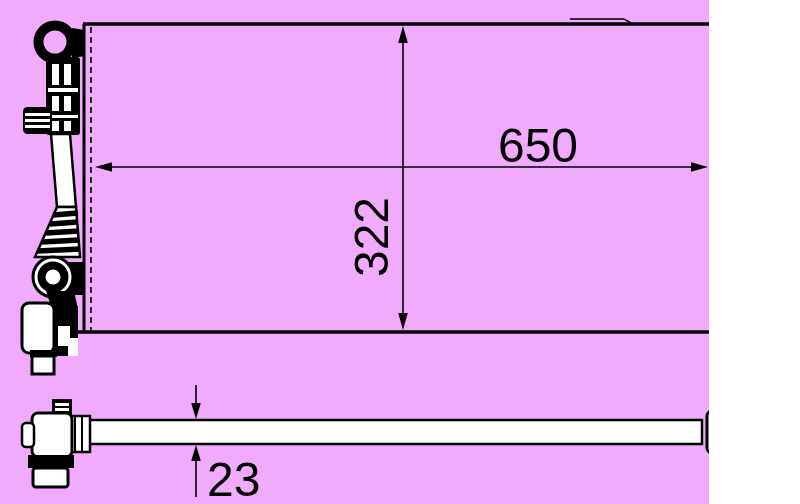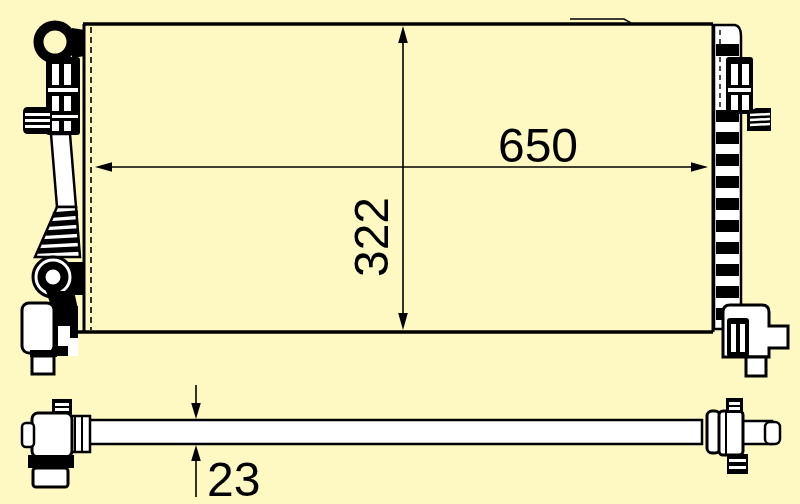--- a/index.html
+++ b/index.html
@@ -3,23 +3,23 @@
 <meta charset="utf-8">
 <style>
   html, body {
     margin: 0;
     padding: 0;
     background: #ffffff;
     font-family: "Liberation Sans", sans-serif;
   }
   .canvas {
     position: relative;
-    width: 800px;
+    width: 709px;
     height: 504px;
-    background: #fef9c3;
+    background: #f0abfc;
     overflow: hidden;
   }
   svg { display: block; }
   .dim-text {
     font-family: "Liberation Sans", sans-serif;
     font-size: 48px;
     fill: #000000;
     stroke: none;
   }
 </style>

